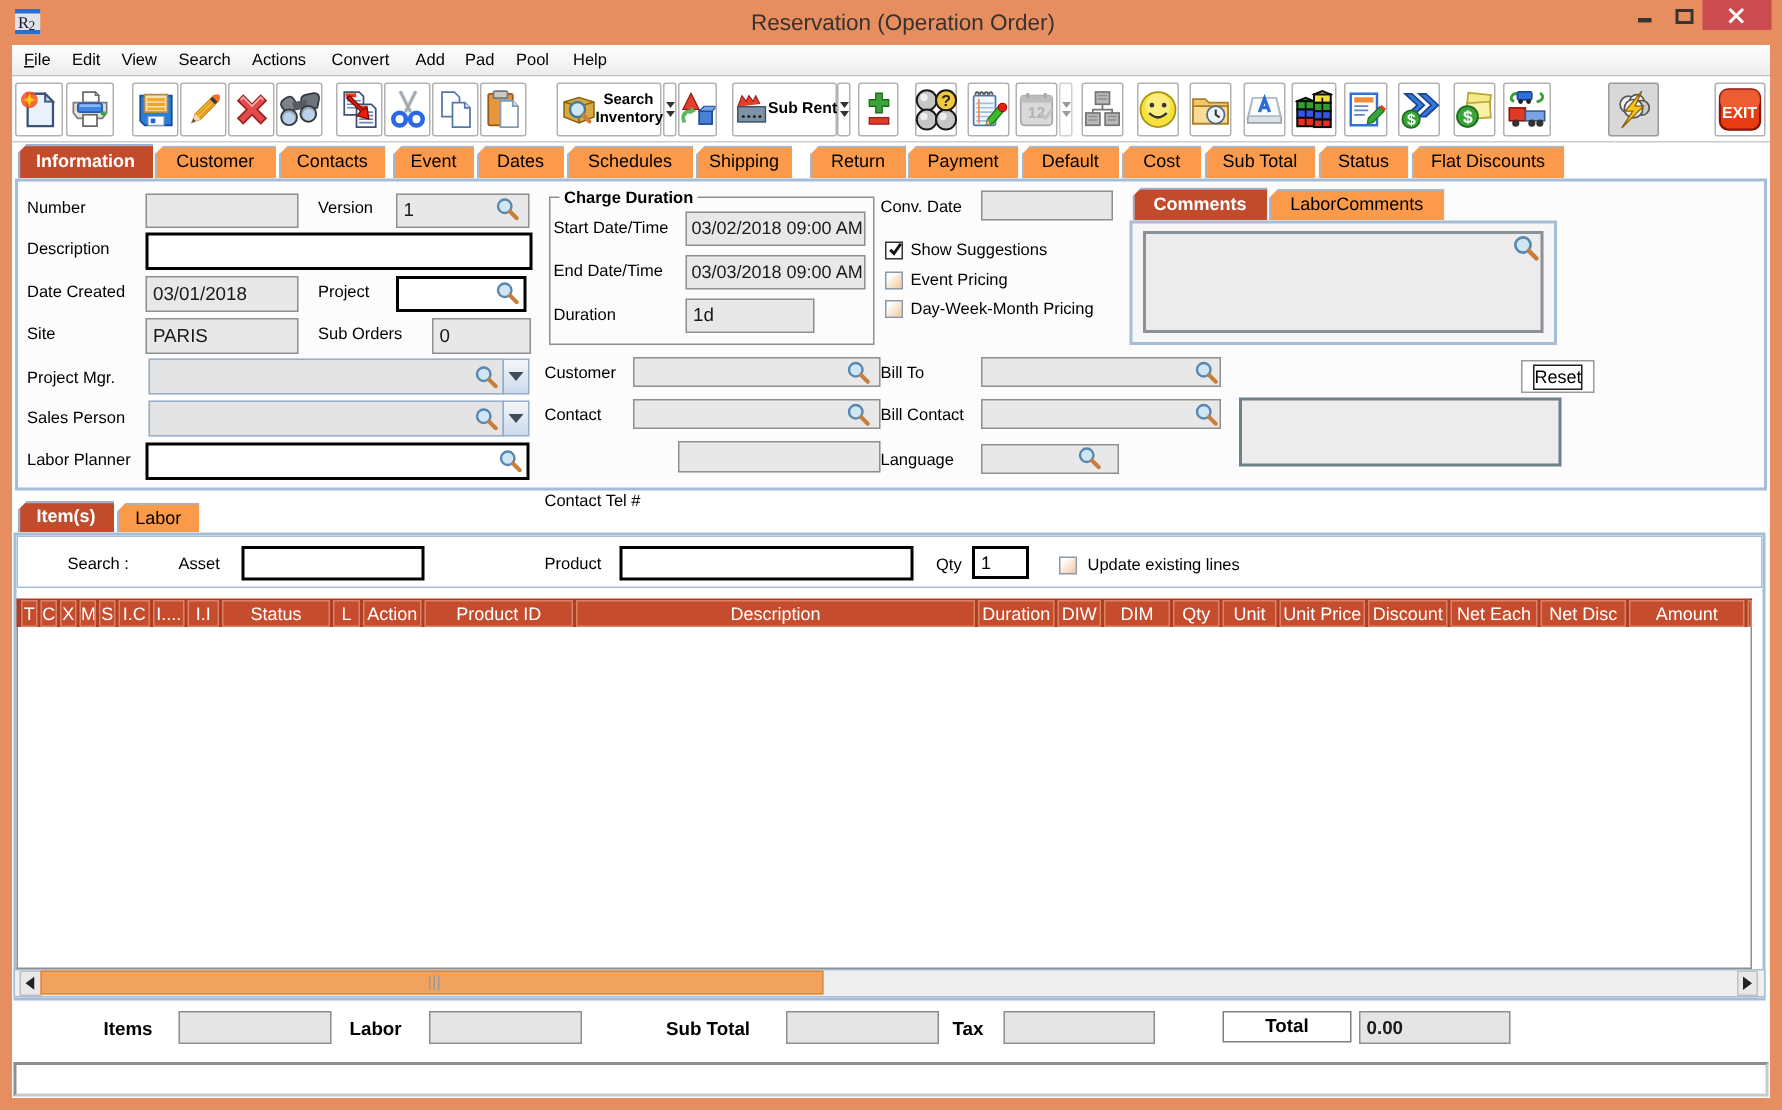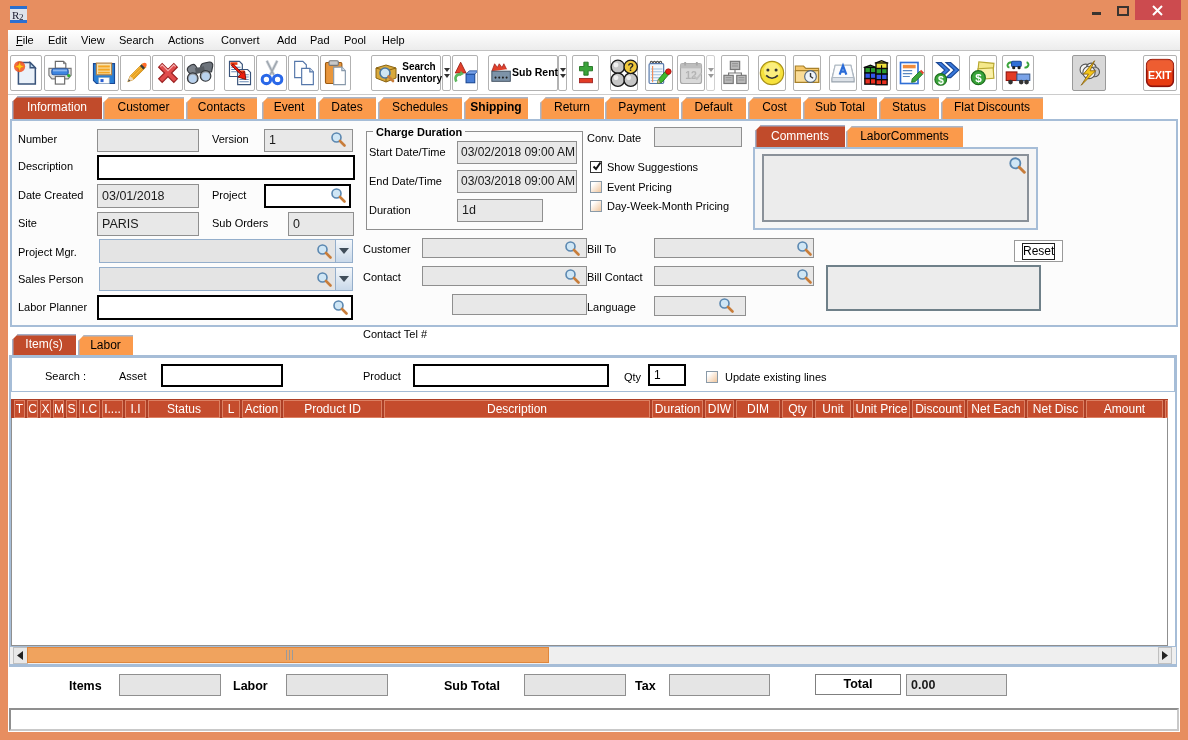--- a/index.html
+++ b/index.html
@@ -4,37 +4,38 @@
 html,body{margin:0;padding:0;}
 #win{position:relative;width:1188px;height:740px;background:#E78E60;font-family:"Liberation Sans",sans-serif;overflow:hidden;}
 .abs{position:absolute;}
 .lbl{position:absolute;font-size:11px;color:#000;white-space:nowrap;line-height:15px;}
 .b{font-weight:bold;}
 .ing{position:absolute;background:#e8e8e8;border:1px solid #8f8f8f;font-size:12.5px;color:#1a1a1a;line-height:20px;padding:0 0 0 4px;box-sizing:border-box;white-space:nowrap;overflow:hidden;}
 .inw{position:absolute;background:#fff;border:2px solid #000;box-sizing:border-box;font-size:12px;line-height:19px;padding-left:4px;}
 .cmb{position:absolute;background:#e4e4e4;border:1px solid #94aecb;box-sizing:border-box;}
 .mag{position:absolute;width:16px;height:16px;}
 .tab{position:absolute;background:#FB9A4B;color:#000;font-size:12px;line-height:21px;text-align:center;clip-path:polygon(6px 0,100% 0,100% 100%,0 100%,0 6px);box-sizing:border-box;height:22px;box-shadow:inset 0 1.5px 0 rgba(160,185,215,.9),inset 1.5px 0 0 rgba(160,185,215,.9);}
-.tabact{background:#C14B2B;color:#fff;font-weight:normal;}
+.tabact{background:#C14B2B;color:#fff;font-weight:bold;}
 .tb{position:absolute;top:55px;height:36px;background:#fff;border:1px solid #b2b2b2;border-radius:2px;box-sizing:border-box;}
 .tb svg{position:absolute;left:50%;top:50%;transform:translate(-50%,-50%);}
 .cb{position:absolute;width:12px;height:12px;border:1px solid #8a9aa8;background:linear-gradient(135deg,#ffffff 20%,#f2cda9 90%);box-sizing:border-box;}
 .hc{position:absolute;top:400px;height:18px;background:#C54C2D;border:1px solid #DC8164;box-sizing:border-box;color:#fff;font-size:12px;line-height:16px;text-align:center;white-space:nowrap;overflow:hidden;}
 </style></head>
 <body>
 <div id="win">
 
   <div class="abs" style="left:0;top:0;width:1188px;height:30px;background:#E78E60;"></div>
   <svg class="abs" style="left:10px;top:6px;" width="17" height="17" viewBox="0 0 17 17">
       <rect x="0" y="0" width="17" height="17" fill="#dfe3ea"></rect>
       <rect x="0" y="0" width="17" height="3" fill="#2a6fd0"></rect>
       <rect x="0" y="14" width="17" height="3" fill="#2a6fd0"></rect>
       <text x="2" y="12.5" font-family="Liberation Serif" font-size="11" fill="#1a1a2e">R</text>
       <text x="9" y="14" font-family="Liberation Serif" font-size="9" fill="#1a1a2e">2</text>
     </svg>
+  <div class="lbl" style="left:16px;top:8px;width:1172px;text-align:center;font-size:15px;color:#38312e;">Reservation (Operation Order)</div>
   <div class="abs" style="left:1092px;top:12px;width:9px;height:3px;background:#3a3430;"></div>
   <div class="abs" style="left:1117px;top:6px;width:8px;height:6px;border:2px solid #3a3430;"></div>
   <div class="abs" style="left:1135px;top:0;width:46px;height:20px;background:#CC4B4F;"></div>
   <svg class="abs" style="left:1151px;top:4px;" width="13" height="13" viewBox="0 0 13 13">
       <path d="M2 2 L11 11 M11 2 L2 11" stroke="#fff" stroke-width="2"></path>
     </svg>
 
   <div class="abs" style="left:8px;top:30px;width:1172px;height:702px;background:#ffffff;"></div>
 
   <div class="abs" style="left:8px;top:30px;width:1172px;height:20px;background:linear-gradient(#ffffff,#ececec);border-bottom:1px solid #c0c0c0;"></div>
@@ -357,21 +358,21 @@
         <text x="2.2" y="18" font-size="9.5" font-weight="bold" fill="#fff">EXIT</text>
       </svg>
     </div>
 
   <div class="tab tabact" style="left:12px;top:96px;width:90px;height:23px;line-height:23px;">Information</div>
   <div class="tab" style="left:103px;top:97px;width:81px;">Customer</div>
   <div class="tab" style="left:186px;top:97px;width:71px;">Contacts</div>
   <div class="tab" style="left:262px;top:97px;width:54px;">Event</div>
   <div class="tab" style="left:318px;top:97px;width:58px;">Dates</div>
   <div class="tab" style="left:378px;top:97px;width:84px;">Schedules</div>
-  <div class="tab" style="left:464px;top:97px;width:64px;font-weight:bold;">Shipping</div>
+  <div class="tab" style="left:464px;top:97px;width:64px;">Shipping</div>
   <div class="tab" style="left:540px;top:97px;width:64px;">Return</div>
   <div class="tab" style="left:605px;top:97px;width:74px;">Payment</div>
   <div class="tab" style="left:681px;top:97px;width:65px;">Default</div>
   <div class="tab" style="left:748px;top:97px;width:53px;">Cost</div>
   <div class="tab" style="left:803px;top:97px;width:74px;">Sub Total</div>
   <div class="tab" style="left:879px;top:97px;width:60px;">Status</div>
   <div class="tab" style="left:941px;top:97px;width:102px;">Flat Discounts</div>
 
   <div class="abs" style="left:10px;top:119px;width:1168px;height:208px;border:2px solid #a6bdd7;background:#fcfcfc;box-sizing:border-box;"></div>
   <div class="lbl" style="left:18px;top:132px;">Number</div>

